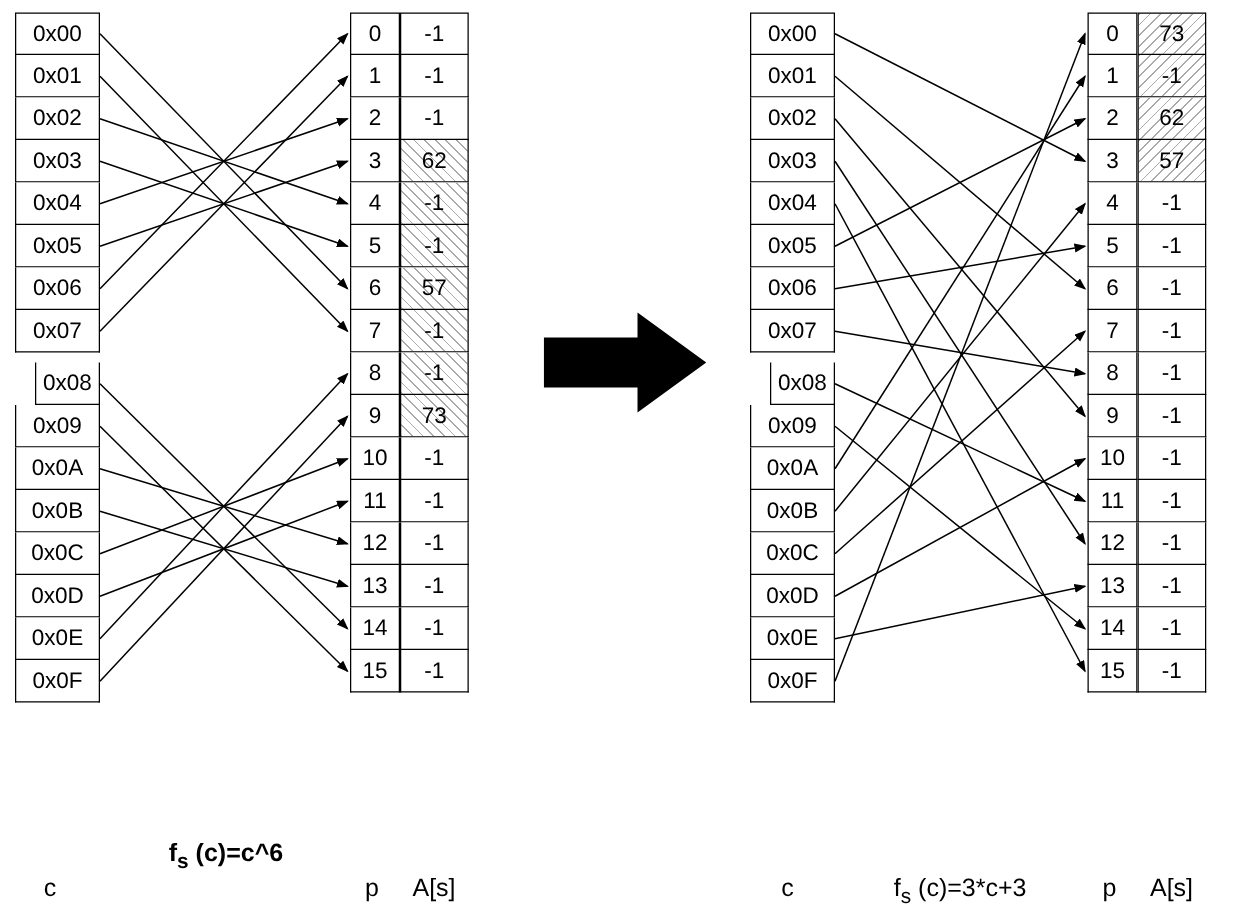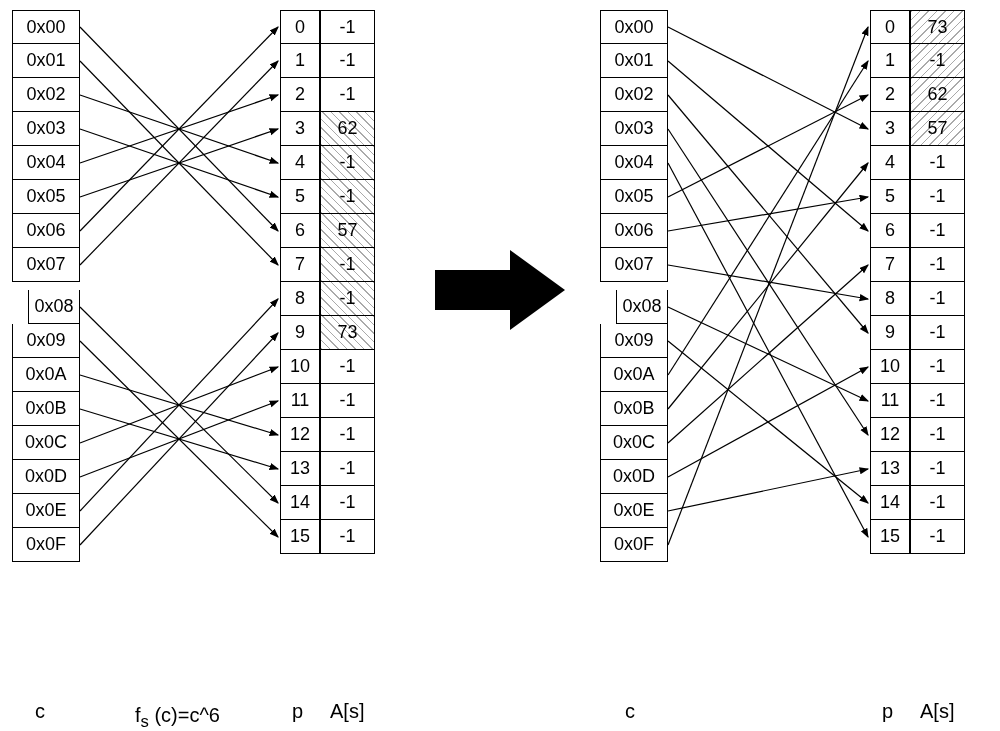--- a/index.html
+++ b/index.html
@@ -230,23 +230,26 @@
       <line x1="668" y1="477" x2="868" y2="367" stroke="#000" stroke-width="1.2" marker-end="url(#ah2)"></line>
       <line x1="668" y1="511" x2="868" y2="469" stroke="#000" stroke-width="1.2" marker-end="url(#ah2)"></line>
       <line x1="668" y1="545" x2="868" y2="27" stroke="#000" stroke-width="1.2" marker-end="url(#ah2)"></line>
     </svg>
 
   <svg class="arrow-mid" viewBox="0 0 130 90">
     <path d="M0,25 L75,25 L75,5 L130,45 L75,85 L75,65 L0,65 Z" fill="#000"></path>
   </svg>
 
   <div class="label" style="left:35px; top:700px;">c</div>
-  <div class="label" style="left:135px; top:704px;">
+  <div class="label" style="left:135px; top:672px;font-weight:bold;">
     <span>f<sub>s</sub> (c)=c^6</span>
   </div>
   <div class="label" style="left:292px; top:700px;">p</div>
   <div class="label" style="left:330px; top:700px;">A[s]</div>
 
   <div class="label" style="left:625px; top:700px;">c</div>
+  <div class="label" style="left:715px; top:700px;">
+    <span>f<sub>s</sub> (c)=3*c+3</span>
+  </div>
   <div class="label" style="left:882px; top:700px;">p</div>
   <div class="label" style="left:920px; top:700px;">A[s]</div>
 
 </div>
 
 </body></html>

